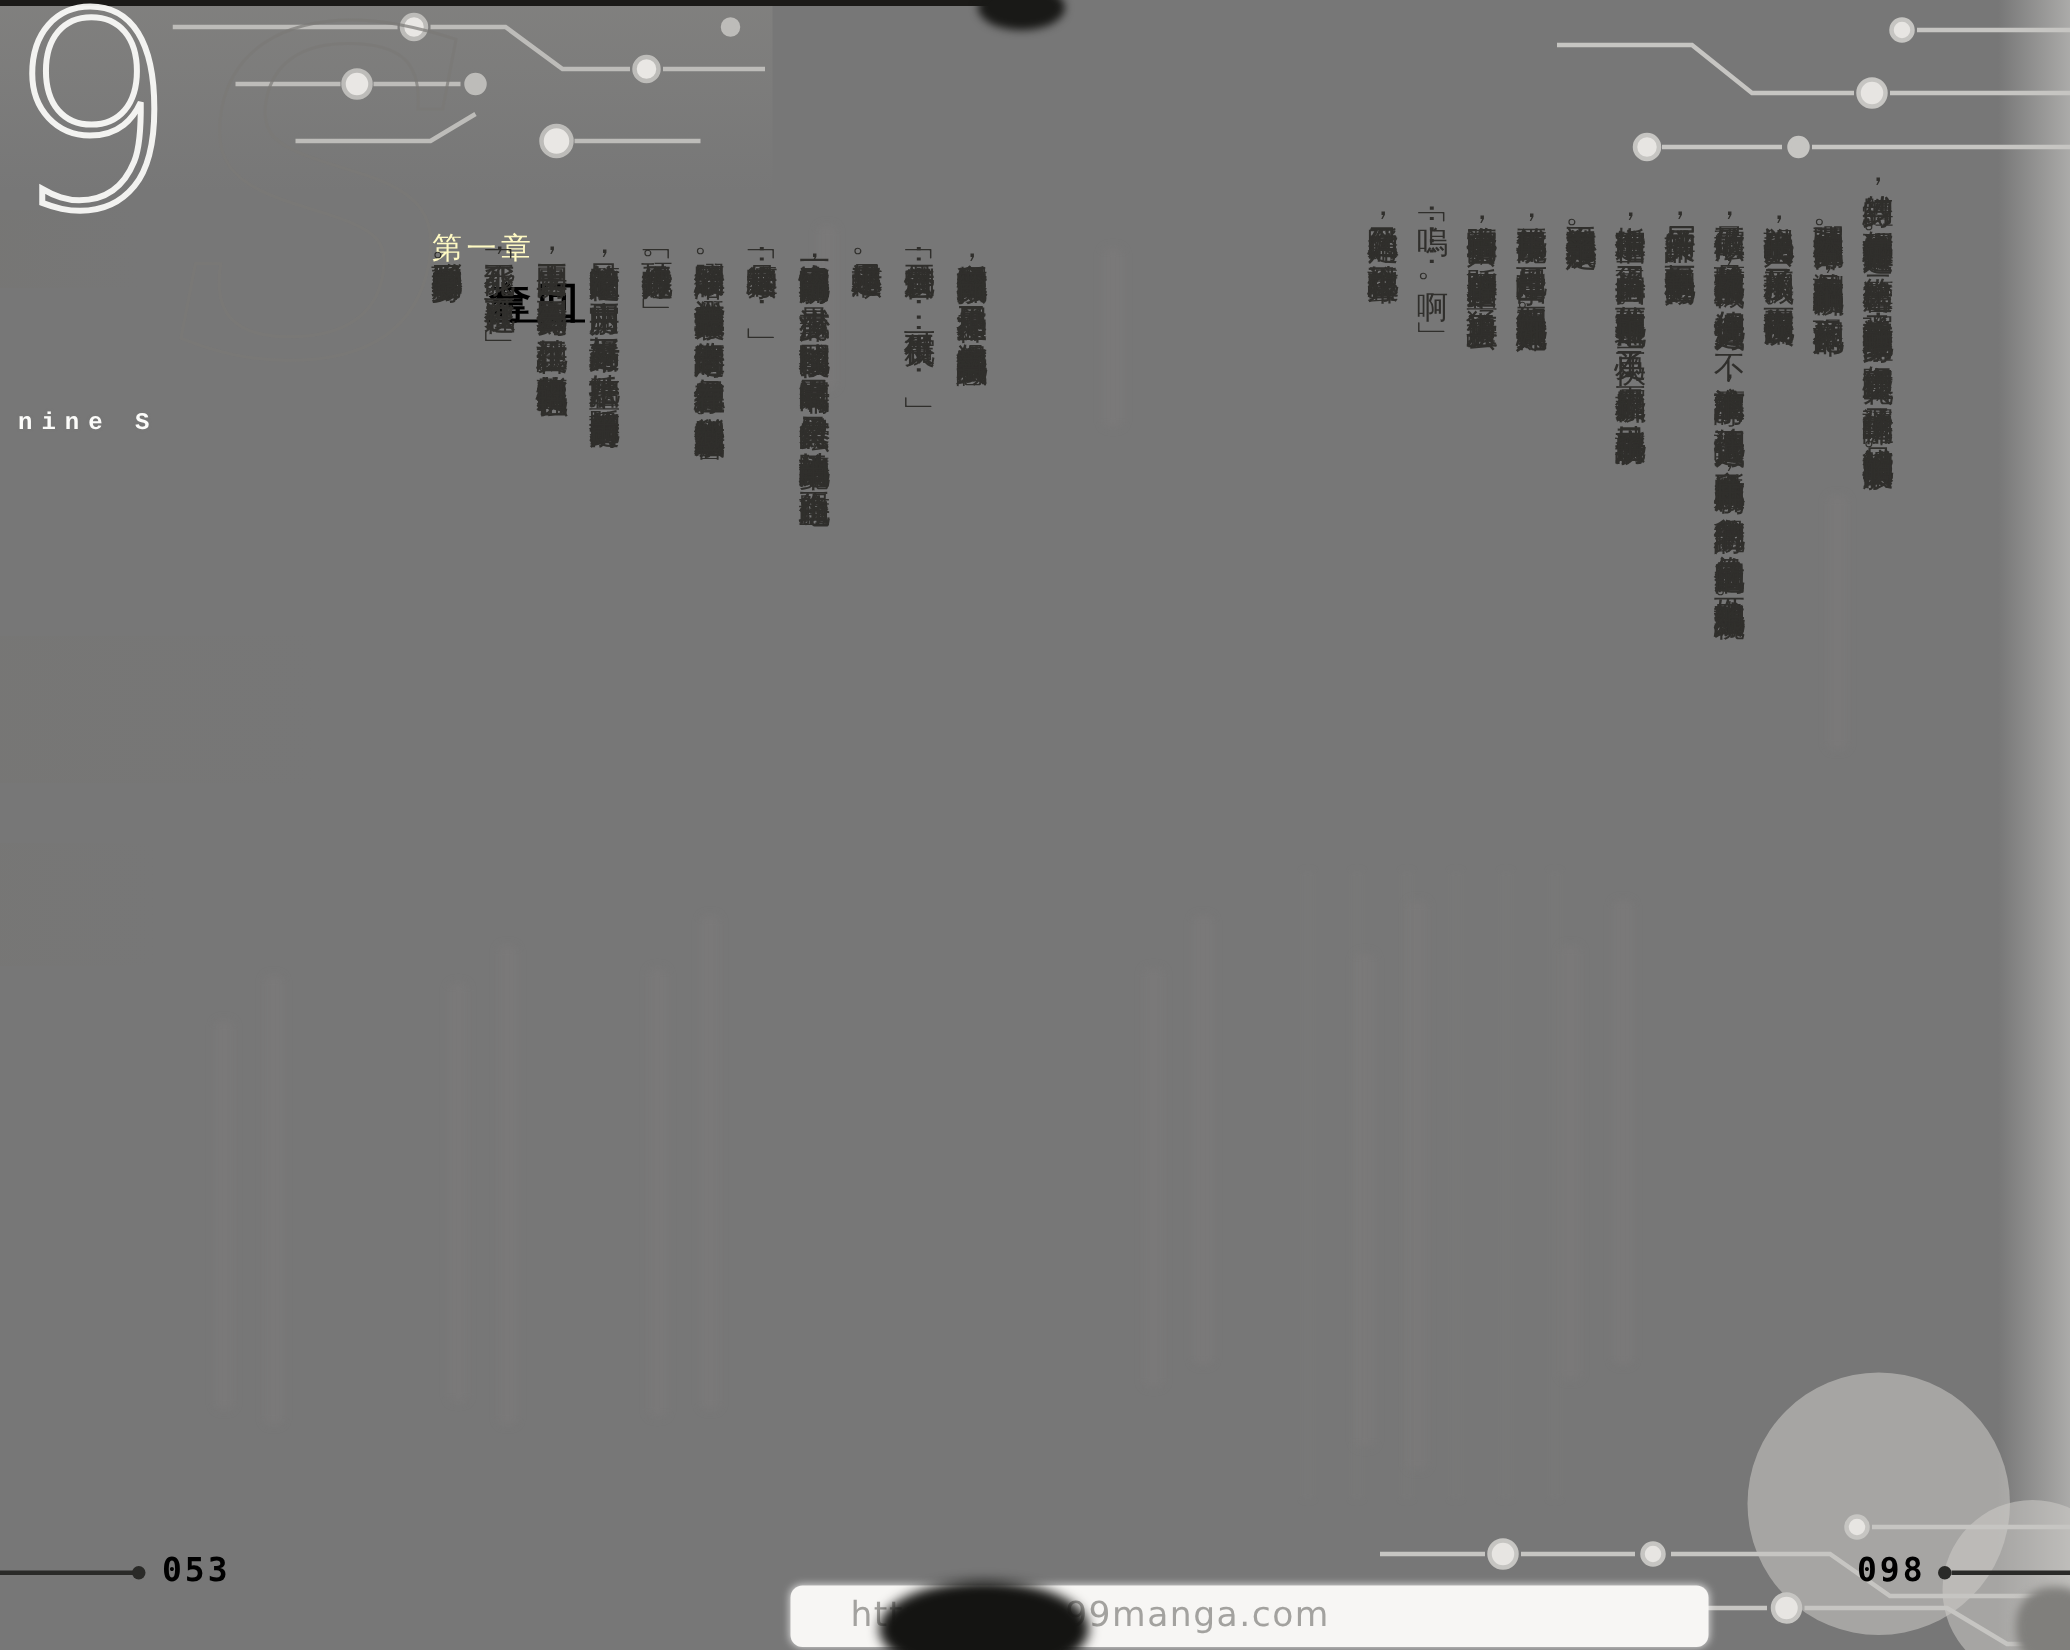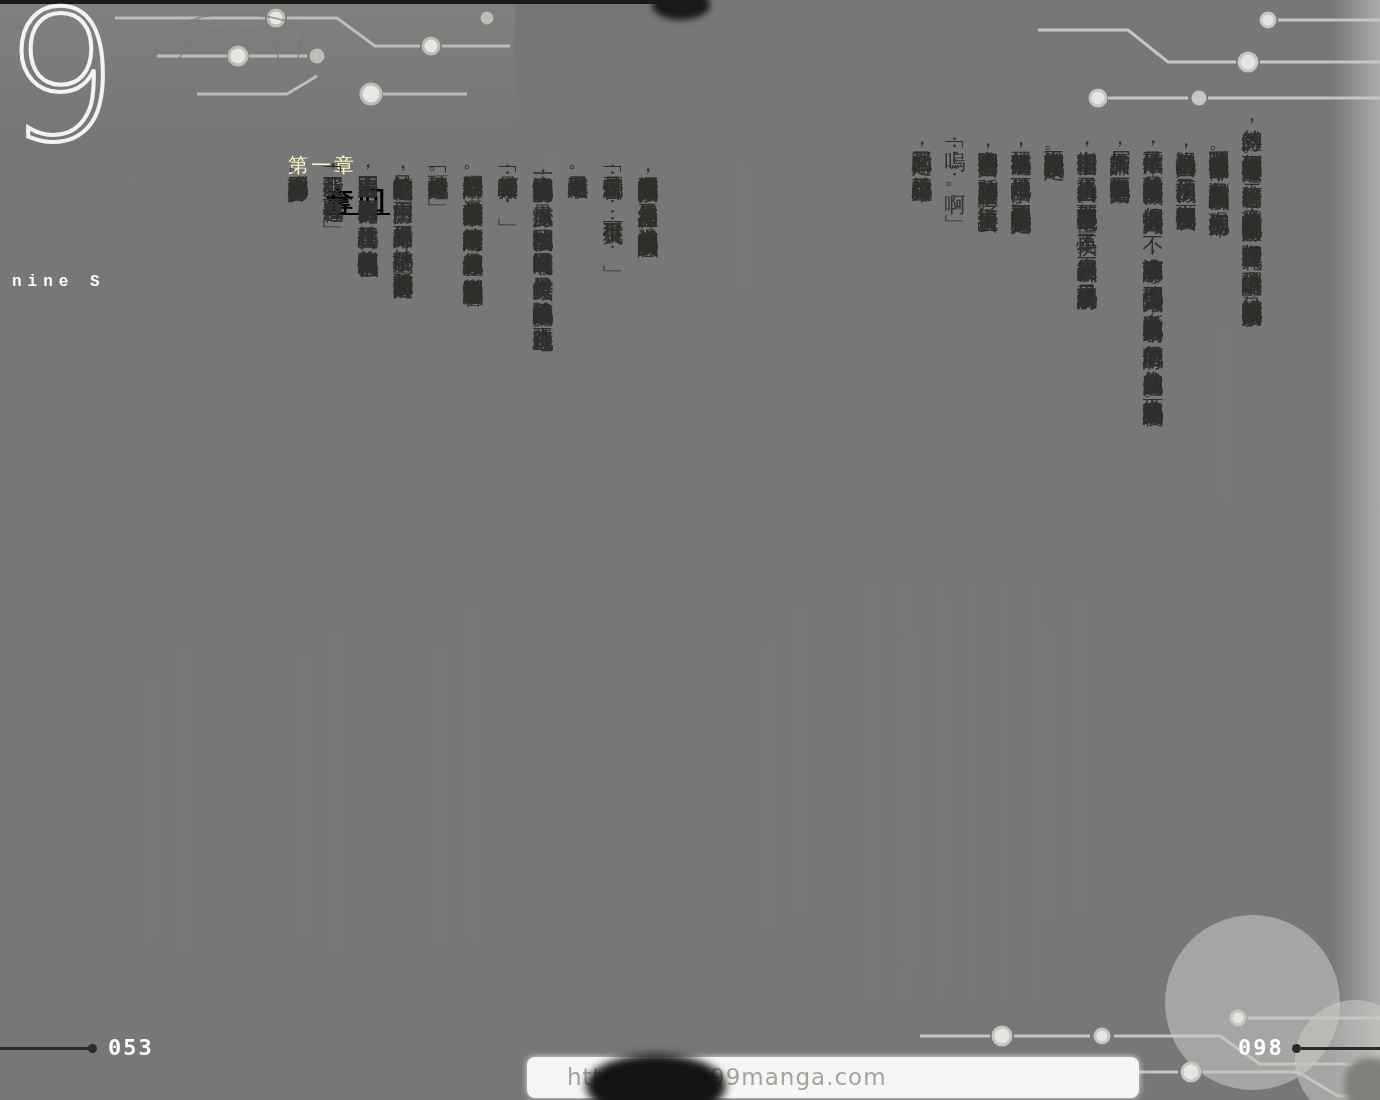--- a/index.html
+++ b/index.html
@@ -56,21 +56,21 @@
   .right-text { top:113px; right:112px; height:917px; font-size:21px; line-height:33px;
     letter-spacing:0.6px; }
   .left-text  { top:138px; right:715px; height:898px; font-size:21px; line-height:35px;
     letter-spacing:0.4px; }
   .vtext .indent { text-indent:21px; }
   
   .pnline { position:absolute; height:3px; background:#2a2a28; z-index:6; }
   .pndot  { position:absolute; width:9px; height:9px; border-radius:50%;
     background:#2a2a28; z-index:6; }
   .page-num { position:absolute; font-family:"DejaVu Sans Mono","Liberation Mono",monospace;
-    font-weight:bold; font-size:22px; color:#ffffff; letter-spacing:2px; z-index:6;text-align:right; }
+    font-weight:bold; font-size:22px; color:#000000; letter-spacing:2px; z-index:6;text-align:right; }
   .url-box { position:absolute; left:527px; top:1057px; width:612px; height:41px;
     background:#f7f6f4; border-radius:8px; z-index:6;
     box-shadow:0 0 6px rgba(255,255,255,.8); }
   .url-text { font-family:"DejaVu Sans","Liberation Sans",sans-serif; font-size:23px;
     color:#a3a29f; line-height:41px; padding-left:40px; letter-spacing:1px; }
   svg.trace { position:absolute; z-index:2; pointer-events:none; }
 </style>
 </head>
 <body>
 

